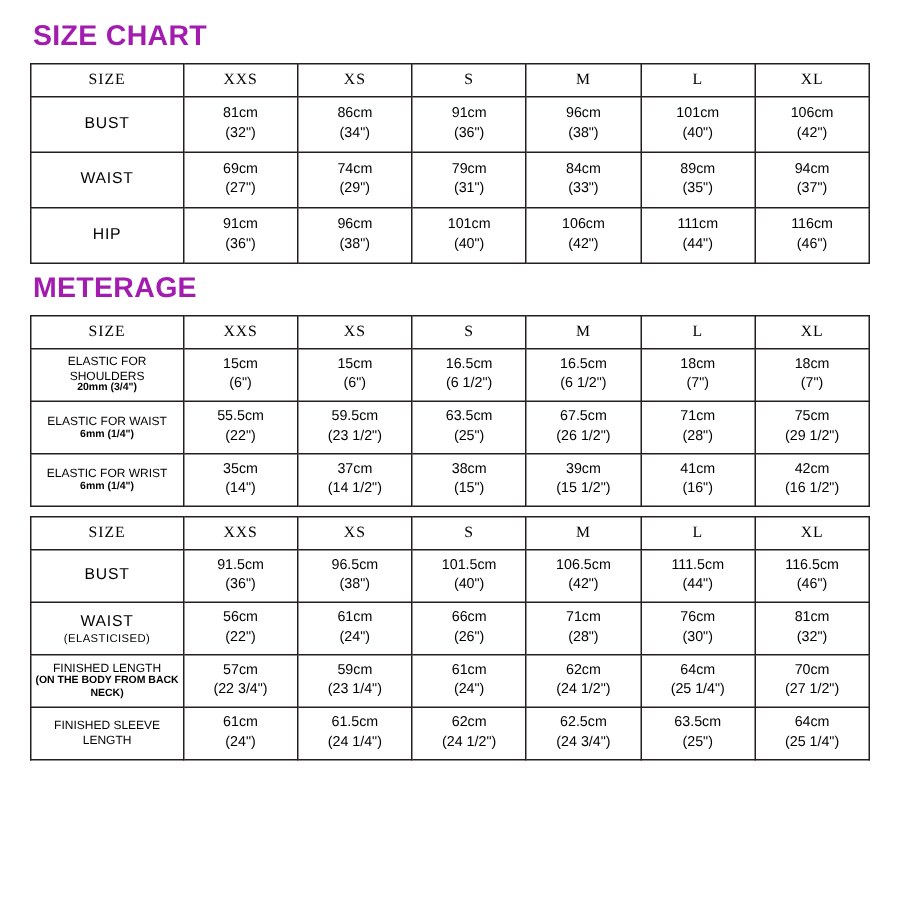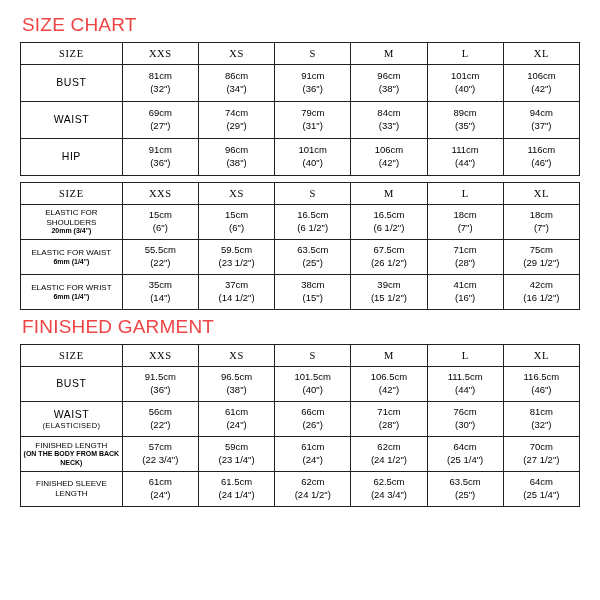--- a/index.html
+++ b/index.html
@@ -18,24 +18,24 @@
     width: 600px;
     height: 600px;
     box-sizing: border-box;
     padding: 14px 20px 6px 20px;
   }
   .section {
     margin-bottom: 6px;
   }
   .section-title {
     font-size: 19px;
-    font-weight: normal;
+    font-weight: bold;
     letter-spacing: 0.2px;
     margin: 0 0 6px 2px;
-    color: #ef4444;
+    color: #a21caf;
   }
   table.chart {
     width: 100%;
     border-collapse: collapse;
     table-layout: fixed;
   }
   table.chart td, table.chart th {
     border: 1px solid #231f20;
     text-align: center;
     vertical-align: middle;
@@ -142,20 +142,21 @@
           <td class="cell"><span>101cm</span><span class="l2">(40")</span></td>
           <td class="cell"><span>106cm</span><span class="l2">(42")</span></td>
           <td class="cell"><span>111cm</span><span class="l2">(44")</span></td>
           <td class="cell"><span>116cm</span><span class="l2">(46")</span></td>
         </tr>
       </tbody>
     </table>
   </div>
 
   <div class="section meterage">
+    <div class="section-title">METERAGE</div>
     <table class="chart">
       <colgroup>
         <col class="c0">
           <col class="cx">
           <col class="cx">
           <col class="cx">
           <col class="cx">
           <col class="cx">
           <col class="cx">
       </colgroup>
@@ -194,21 +195,20 @@
           <td class="cell"><span>38cm</span><span class="l2">(15")</span></td>
           <td class="cell"><span>39cm</span><span class="l2">(15 1/2")</span></td>
           <td class="cell"><span>41cm</span><span class="l2">(16")</span></td>
           <td class="cell"><span>42cm</span><span class="l2">(16 1/2")</span></td>
         </tr>
       </tbody>
     </table>
   </div>
 
   <div class="section finished">
-    <div class="section-title">FINISHED GARMENT</div>
     <table class="chart">
       <colgroup>
         <col class="c0">
           <col class="cx">
           <col class="cx">
           <col class="cx">
           <col class="cx">
           <col class="cx">
           <col class="cx">
       </colgroup>

